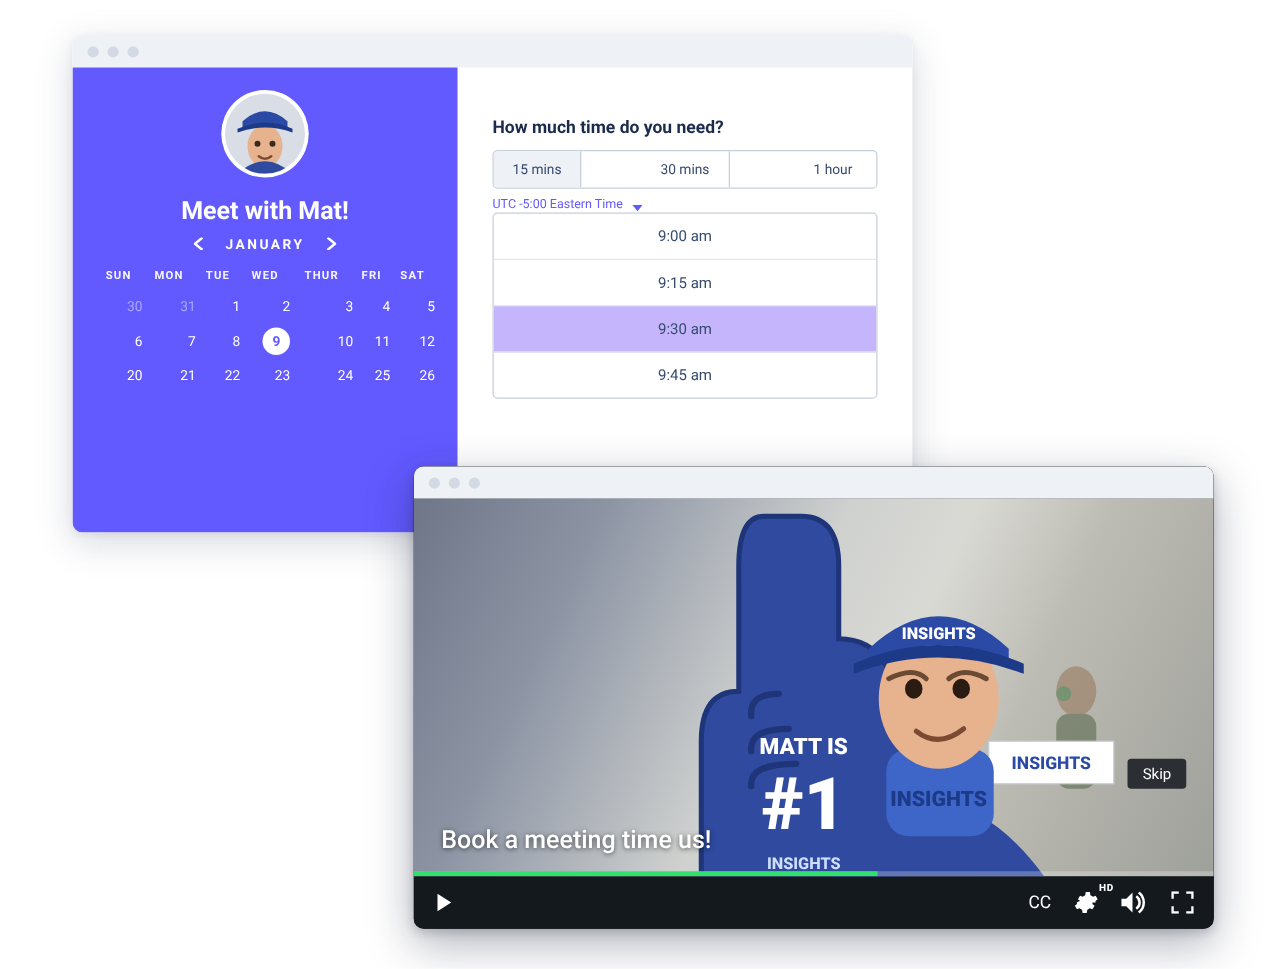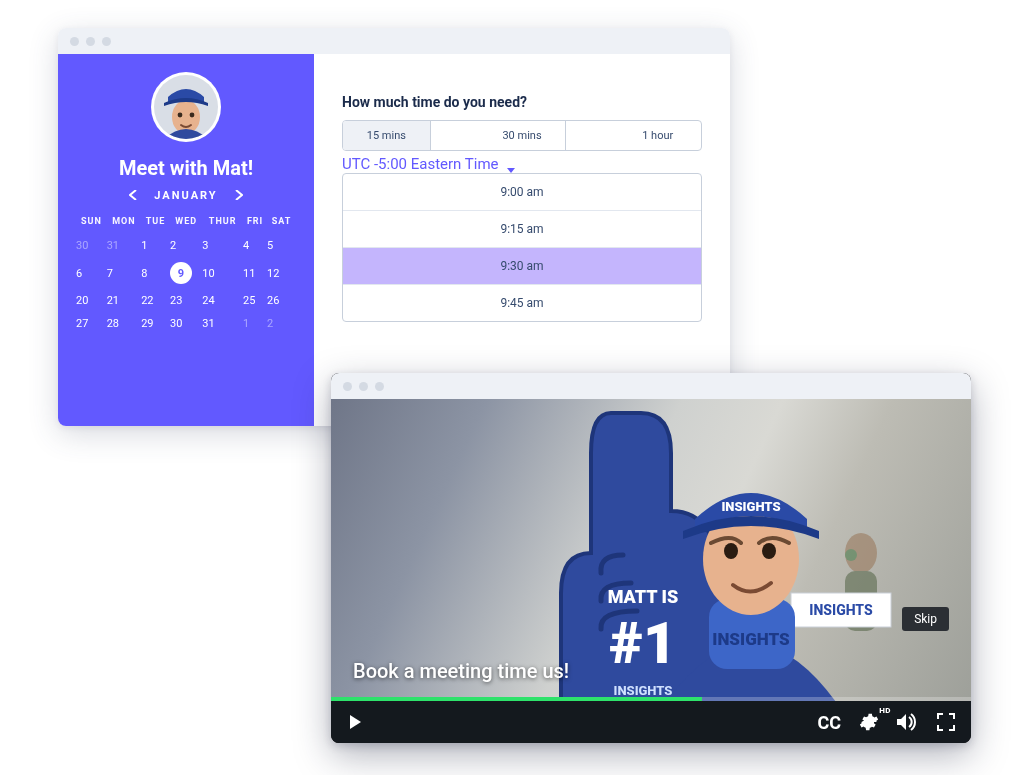--- a/index.html
+++ b/index.html
@@ -22,21 +22,21 @@
     display: flex; align-items: center;
     padding-left: 12px; gap: 7px;
     flex-shrink: 0;
   }
   .dot { width: 9px; height: 9px; border-radius: 50%; background: #d4dae3; }
 
   .win1-body { flex: 1; display: flex; }
 
   
   .panel-cal {
-    width: 256px;
+    width: 308px;
     background: #6259ff;
     color: #fff;
     padding: 14px 18px 20px 18px;
     display: flex; flex-direction: column; align-items: center;
   }
   .avatar-ring {
     width: 70px; height: 70px; border-radius: 50%;
     background: #fff;
     padding: 3px;
     display: flex; align-items: center; justify-content: center;
@@ -51,21 +51,21 @@
   .month-row {
     margin-top: 8px;
     display: flex; align-items: flex-end; gap: 14px;
     letter-spacing: 2px; font-size: 11px; font-weight: 700;
   }
   .chev { width: 14px; height: 14px; display:flex; align-items:center; justify-content:center; cursor:pointer; }
   .chev svg { width: 8px; height: 10px; }
 
   table.cal { margin-top: 14px; border-collapse: collapse; width: 100%; font-size: 11px; }
   .cal th { font-weight: 700; letter-spacing: 1px; font-size: 9px; padding-bottom: 8px; opacity: .95; }
-  .cal td { text-align: left; padding: 5px 0; cursor: pointer; }
+  .cal td { text-align: right; padding: 5px 0; cursor: pointer; }
   .cal td.dim { opacity: .45; }
   .cal td.sel span {
     display: inline-flex; width: 22px; height: 22px; border-radius: 50%;
     background: #fff; color: #6259ff; align-items: center; justify-content: center; font-weight: 700;
   }
 
   
   .panel-form {
     flex: 1; padding: 40px 28px;
     color: #1b2b4b;
@@ -78,21 +78,21 @@
   }
   .durations > div {
     flex: 1; text-align: center; padding: 8px 0;
     border-right: 1px solid #c7cfdb; cursor: pointer;
   }
   .durations > div:last-child { border-right: none; }
   .durations > div.sel { background: #eef1f6; }
 
   .q2 { margin-top: 22px; }
   .tz {
-    font-size: 15px; color: #6259ff; display: inline-flex; align-items: flex-end; gap: 8px;
+    font-size: 10px; color: #6259ff; display: inline-flex; align-items: flex-end; gap: 8px;
     margin-top: 4px; margin-bottom: 0; cursor: pointer;
   }
   .tz-caret { border-left: 4px solid transparent; border-right: 4px solid transparent; border-top: 5px solid #6259ff; }
 
   .slots { border: 1px solid #c7cfdb; border-radius: 4px; overflow: hidden; }
   .slots > div {
     text-align: center; padding: 11px 0; font-size: 12px; color: #364b6e;
     border-bottom: 1px solid #e2e7ef; cursor: pointer;
   }
   .slots > div:last-child { border-bottom: none; }
@@ -136,21 +136,21 @@
   .scrub { position: absolute; left: 0; right: 0; bottom: 0; height: 4px; background: rgba(255,255,255,.25); }
   .scrub > div { height: 100%; background: #2ee26b; }
 
   .controls {
     height: 42px; background: #14191e;
     display: flex; align-items: center; padding: 0 16px;
     color: #fff; gap: 18px;
   }
   .controls .spacer { flex: 1; }
   .ctrl { cursor: pointer; display: flex; align-items: center; justify-content: center; }
-  .cc-label { font-weight: 700; font-size: 18px; }
+  .cc-label { font-weight: 400; font-size: 14px; }
 
   .gear-wrap { position: relative; display:flex; align-items:center; }
   .hd-badge { position: absolute; top: -6px; right: -12px; font-size: 8px; font-weight: 800; letter-spacing: .5px; }
 
   
   .person { position:absolute; right: 60px; bottom: -22px; }
 </style>
 </head>
 <body>
 
@@ -231,29 +231,20 @@
             </tr>
             <tr>
               <td>20</td>
               <td>21</td>
               <td>22</td>
               <td>23</td>
               <td>24</td>
               <td>25</td>
               <td>26</td>
             </tr>
-            <tr>
-              <td>27</td>
-              <td>28</td>
-              <td>29</td>
-              <td>30</td>
-              <td>31</td>
-              <td class="dim">1</td>
-              <td class="dim">2</td>
-            </tr>
           </tbody>
       </table>
     </div>
 
     <div class="panel-form">
       <div class="q">How much time do you need?</div>
       <div class="durations" id="dur-row">
           <div class="sel">15 mins</div>
           <div>30 mins</div>
           <div>1 hour</div>

